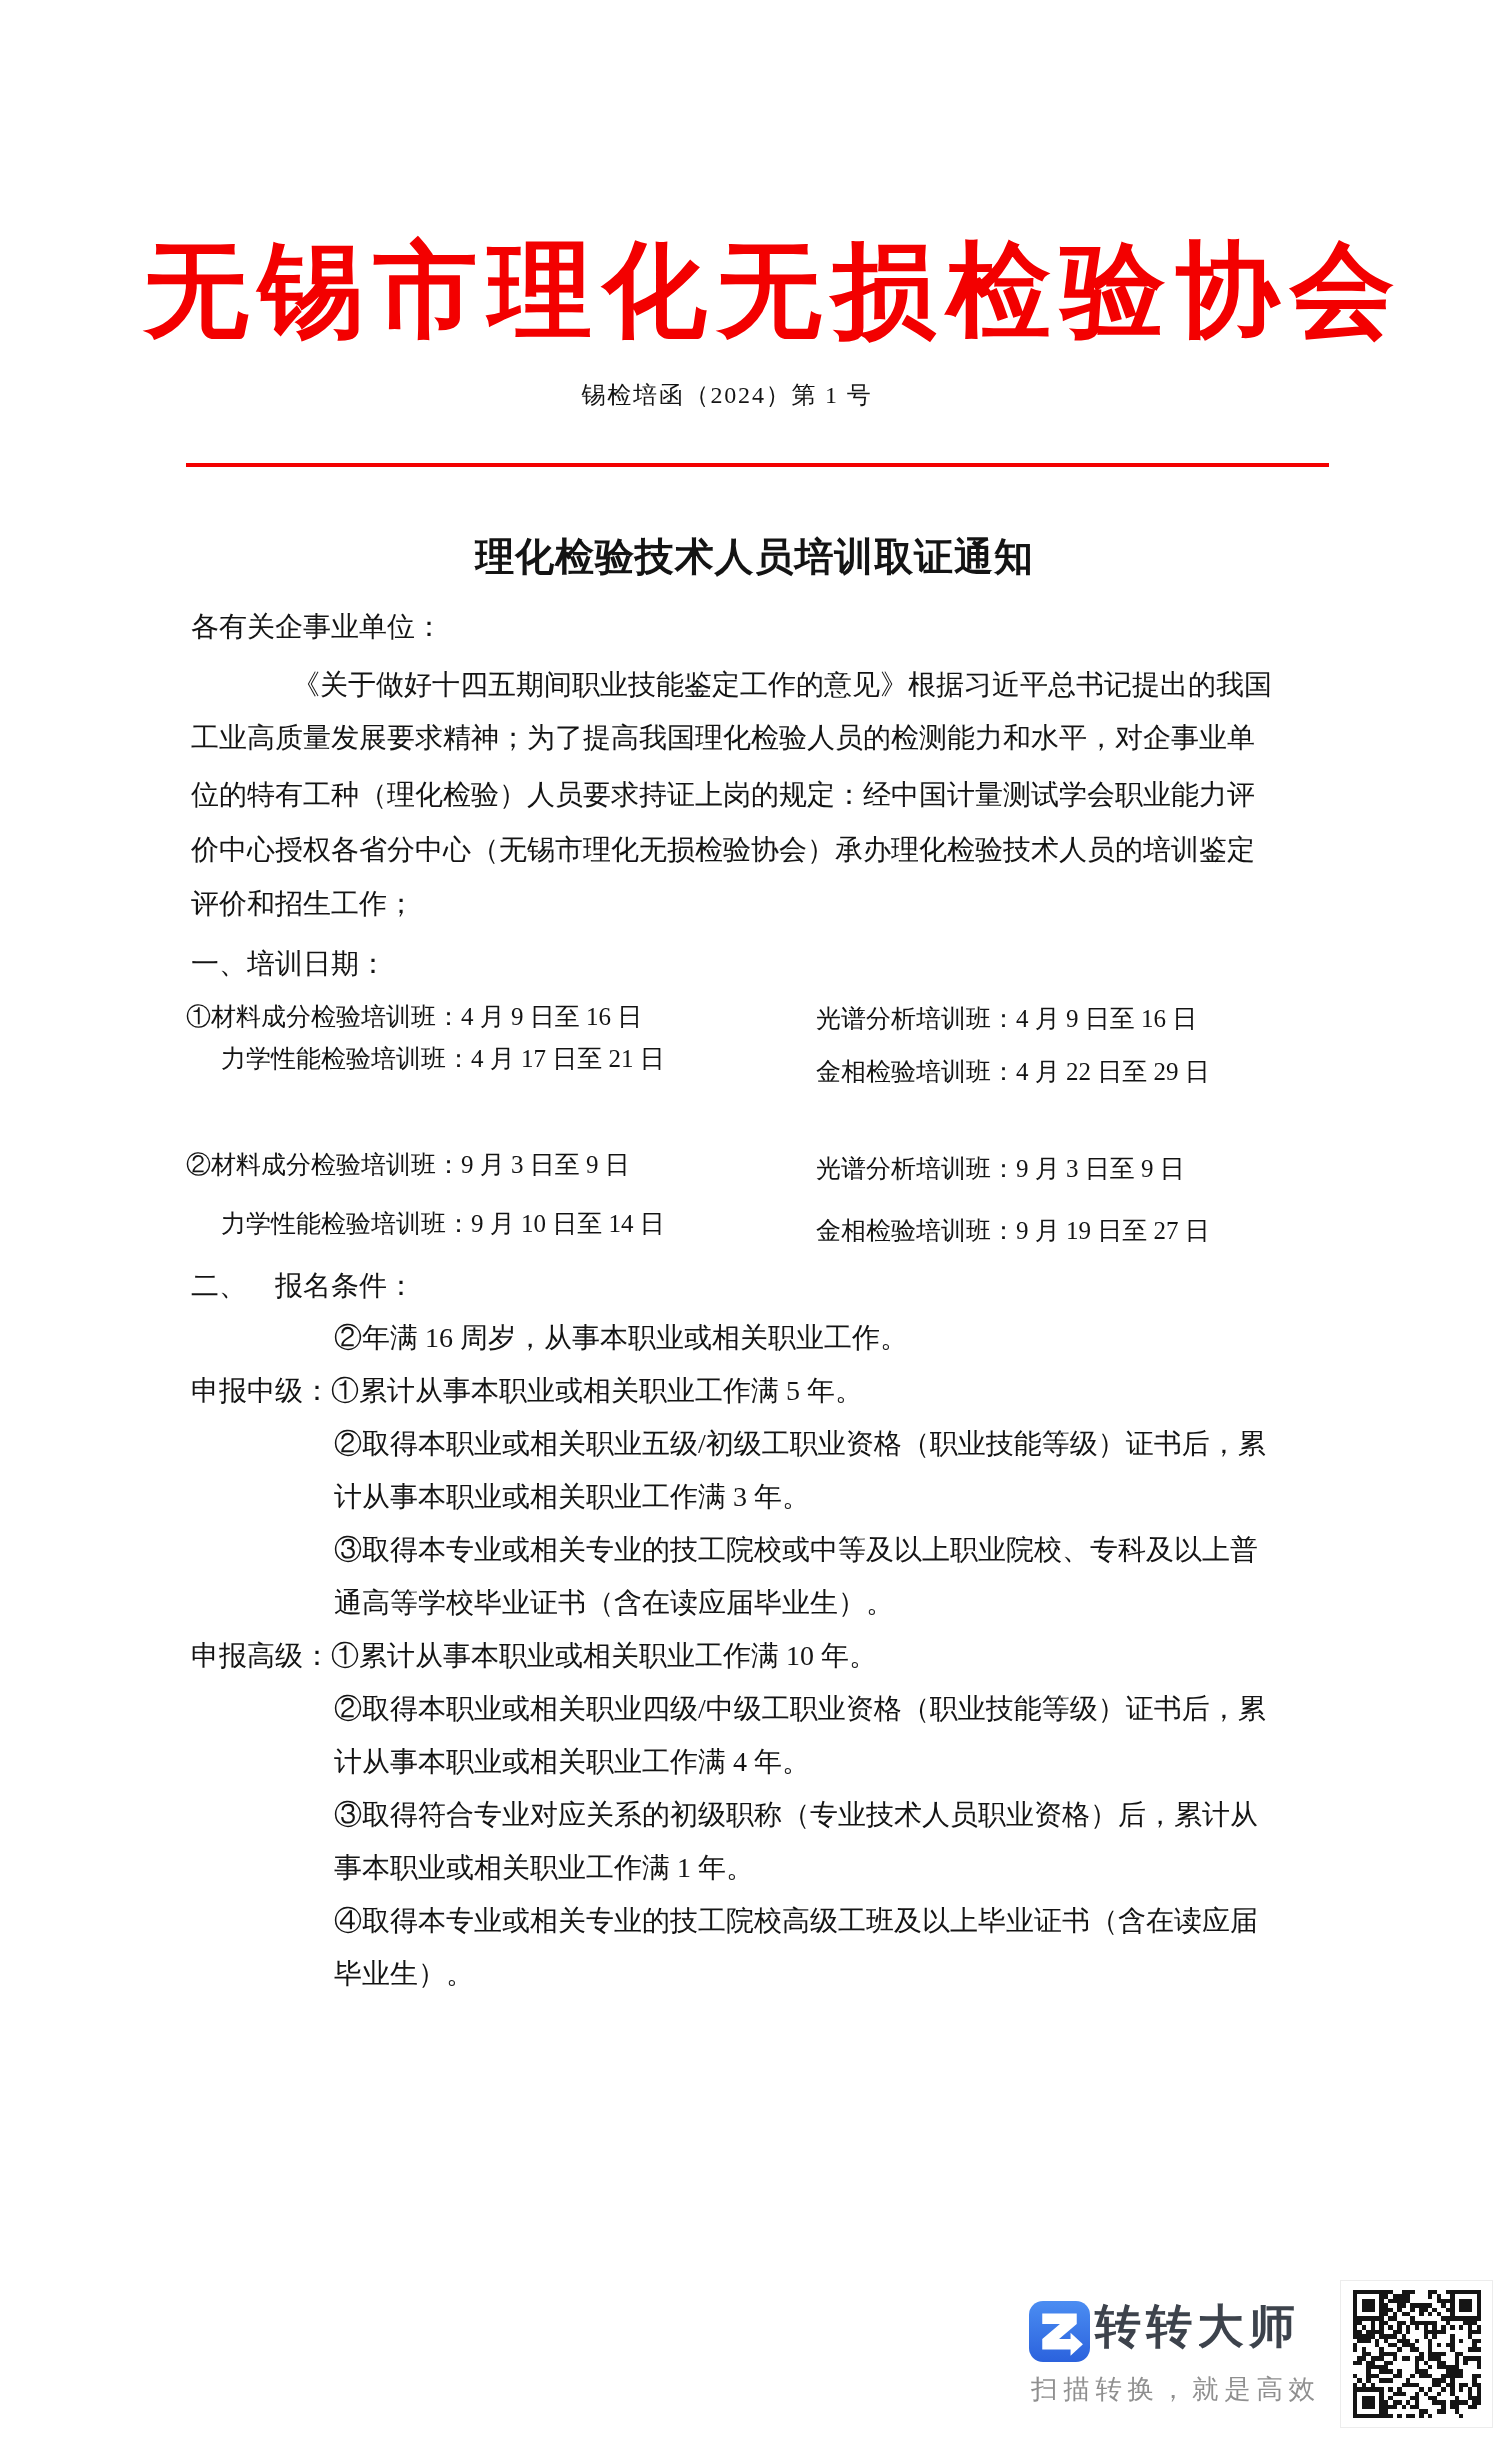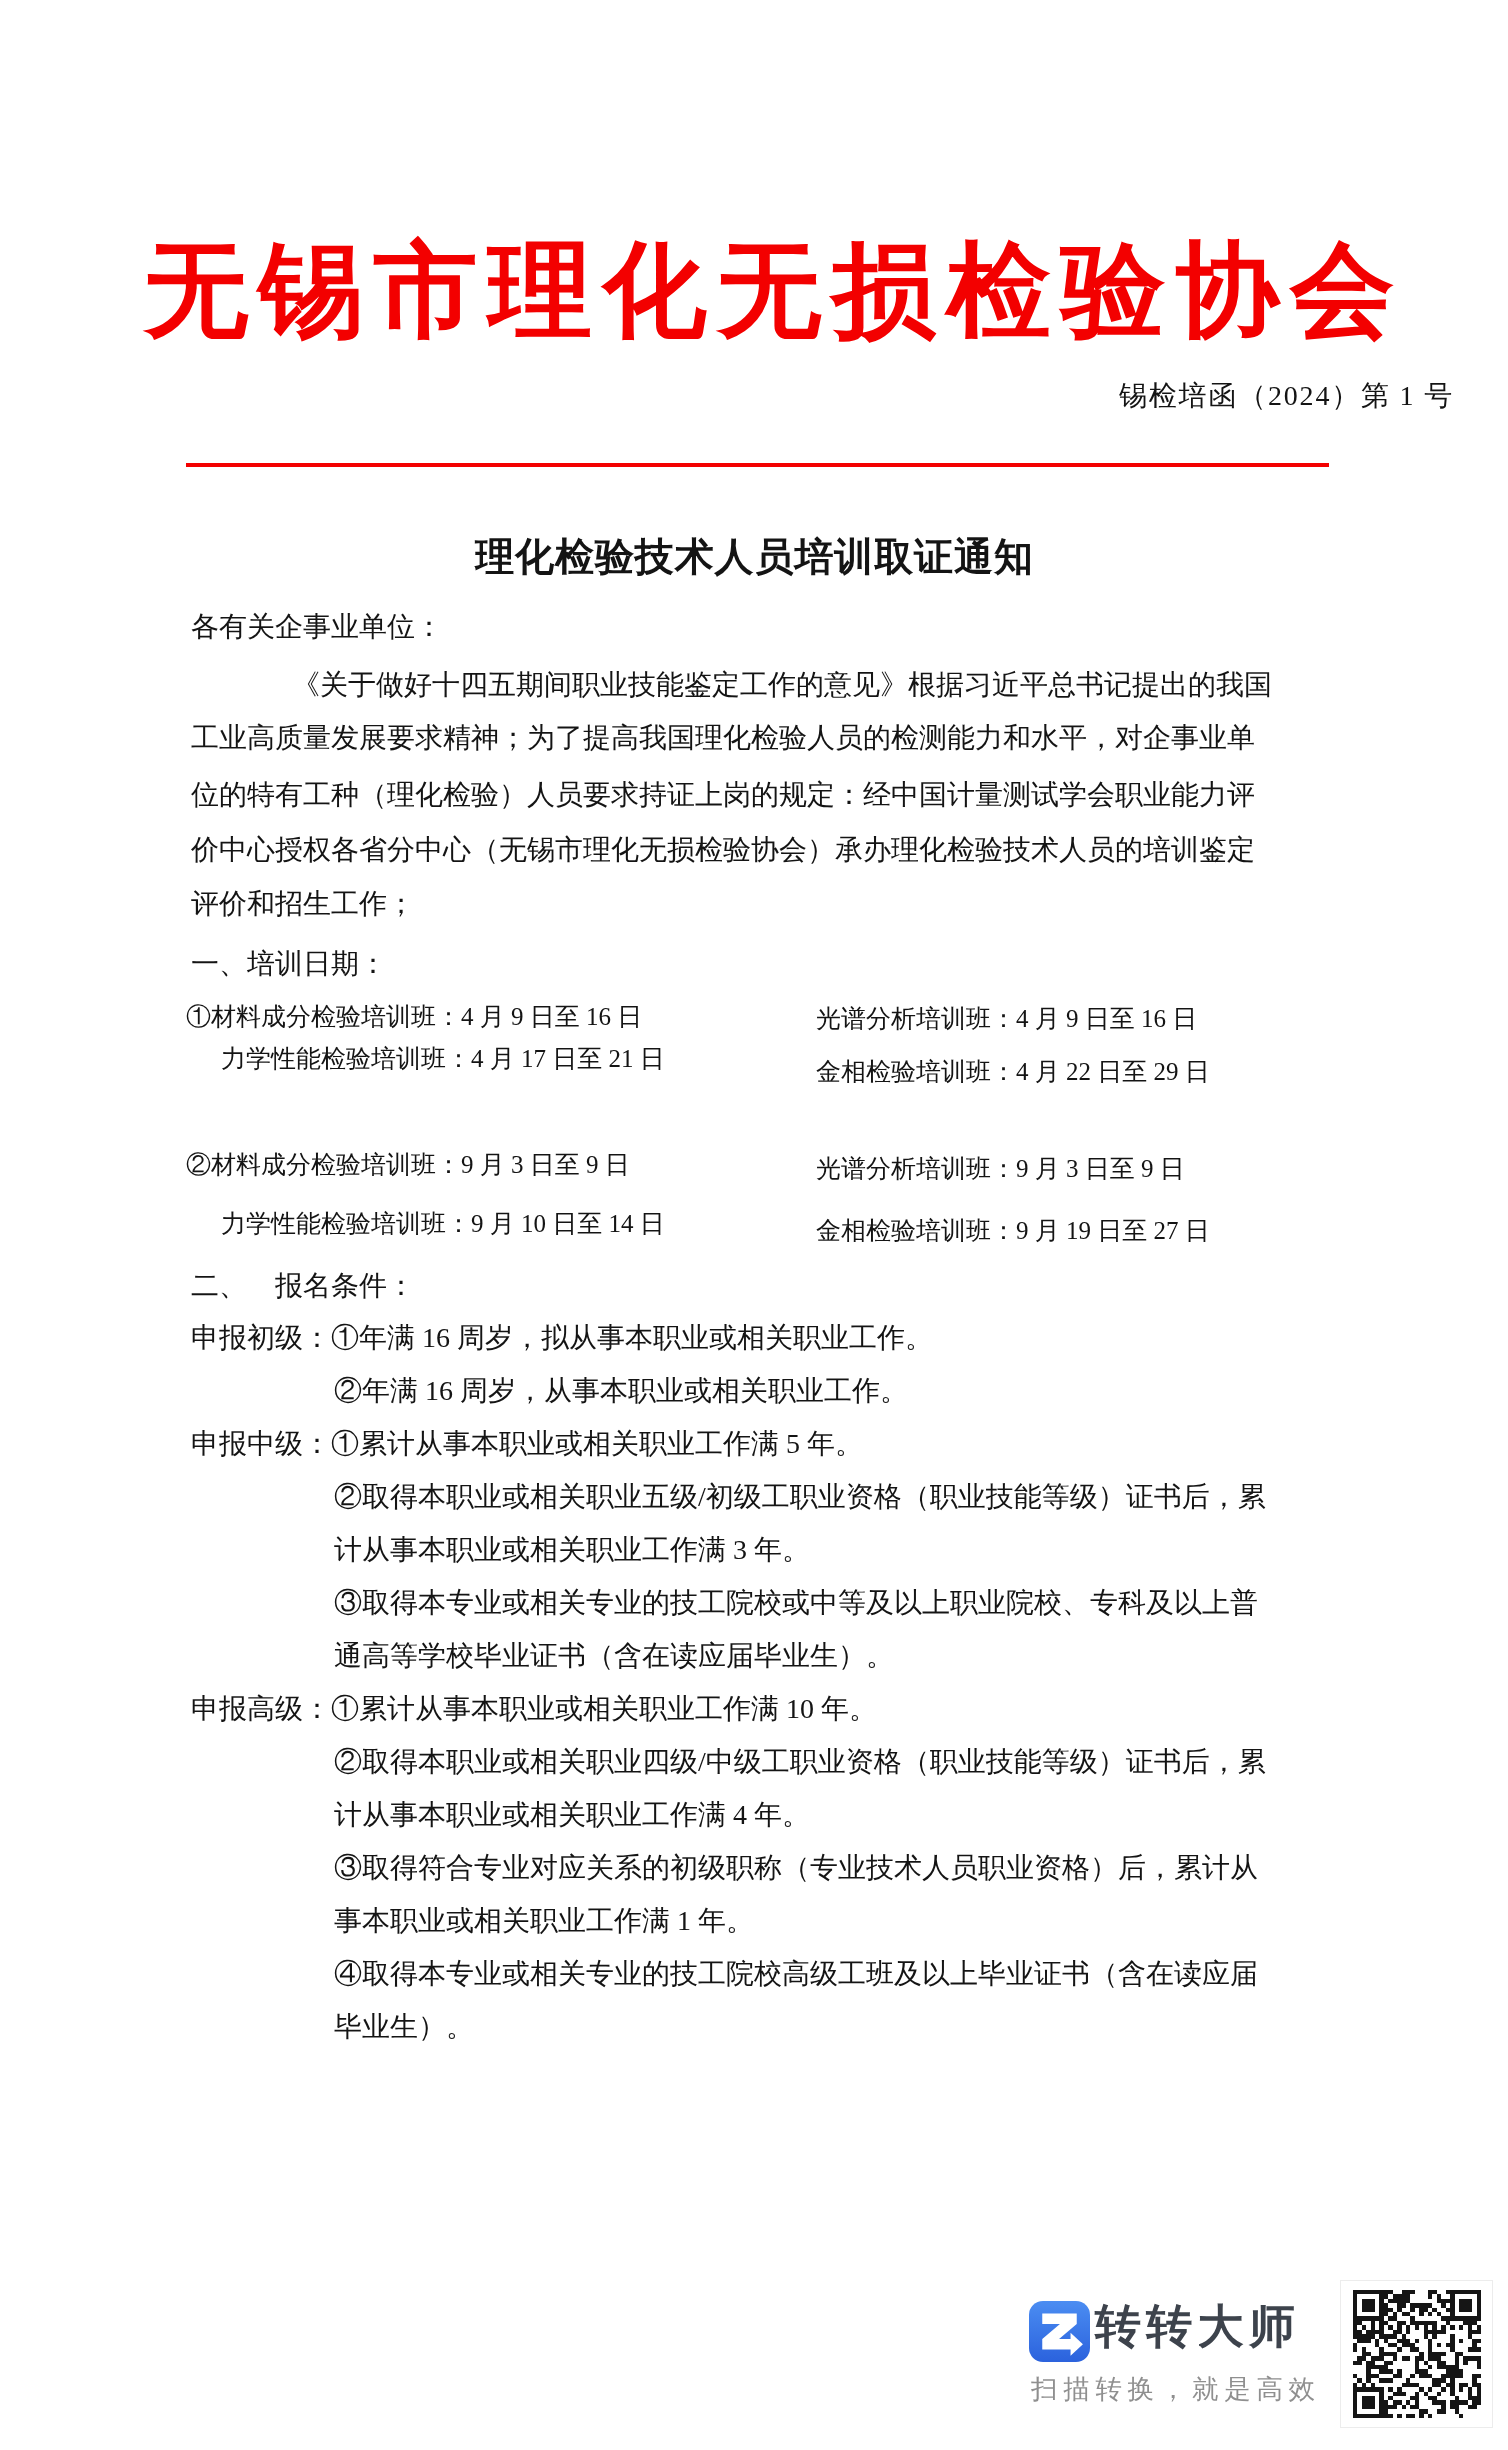--- a/index.html
+++ b/index.html
@@ -3,22 +3,22 @@
 <meta charset="utf-8">
 <style>
   html,body{margin:0;padding:0;background:#ffffff;}
   .page{position:relative;width:1509px;height:2450px;background:#ffffff;overflow:hidden;
         font-family:"Liberation Serif","DejaVu Serif",serif;color:#141414;}
 
   
   .org-title{position:absolute;top:221px;left:0;width:1509px;text-align:center;
              font-size:104px;font-weight:bold;letter-spacing:10.6px;line-height:140px;
              white-space:nowrap;margin-left:20px;}
-  .doc-number{position:absolute;top:377px;left:0;width:1454px;text-align:right;
-              font-size:28px;line-height:37px;letter-spacing:1.8px;}
+  .doc-number{position:absolute;top:377px;left:0;width:1454px;text-align:center;
+              font-size:24px;line-height:37px;letter-spacing:1.8px;}
   .red-divider{position:absolute;top:463px;left:186px;width:1143px;height:4.4px;}
 
   
   .notice-title{position:absolute;top:531px;left:0;width:1509px;text-align:center;
                 font-size:39px;font-weight:bold;line-height:51px;letter-spacing:0.9px;}
 
   
   .ln{position:absolute;font-size:28px;line-height:35px;white-space:nowrap;}
   .sched{font-size:25px;}
 
@@ -69,21 +69,20 @@
   <div class="ln sched" style="left:816px;top:1054px">金相检验培训班：4 月 22 日至 29 日</div>
 
   <div class="ln sched" style="left:186px;top:1147px">②材料成分检验培训班：9 月 3 日至 9 日</div>
   <div class="ln sched" style="left:221px;top:1206px">力学性能检验培训班：9 月 10 日至 14 日</div>
   <div class="ln sched" style="left:816px;top:1151px">光谱分析培训班：9 月 3 日至 9 日</div>
   <div class="ln sched" style="left:816px;top:1213px">金相检验培训班：9 月 19 日至 27 日</div>
 
   <div class="ln" style="left:191px;top:1268px">二、　报名条件：</div>
 
   <div class="req-list">
-    <div class="req-line">申报初级：①年满 16 周岁，拟从事本职业或相关职业工作。</div>
     <div class="req-line cont">②年满 16 周岁，从事本职业或相关职业工作。</div>
     <div class="req-line">申报中级：①累计从事本职业或相关职业工作满 5 年。</div>
     <div class="req-line cont">②取得本职业或相关职业五级/初级工职业资格（职业技能等级）证书后，累</div>
     <div class="req-line cont">计从事本职业或相关职业工作满 3 年。</div>
     <div class="req-line cont">③取得本专业或相关专业的技工院校或中等及以上职业院校、专科及以上普</div>
     <div class="req-line cont">通高等学校毕业证书（含在读应届毕业生）。</div>
     <div class="req-line">申报高级：①累计从事本职业或相关职业工作满 10 年。</div>
     <div class="req-line cont">②取得本职业或相关职业四级/中级工职业资格（职业技能等级）证书后，累</div>
     <div class="req-line cont">计从事本职业或相关职业工作满 4 年。</div>
     <div class="req-line cont">③取得符合专业对应关系的初级职称（专业技术人员职业资格）后，累计从</div>

